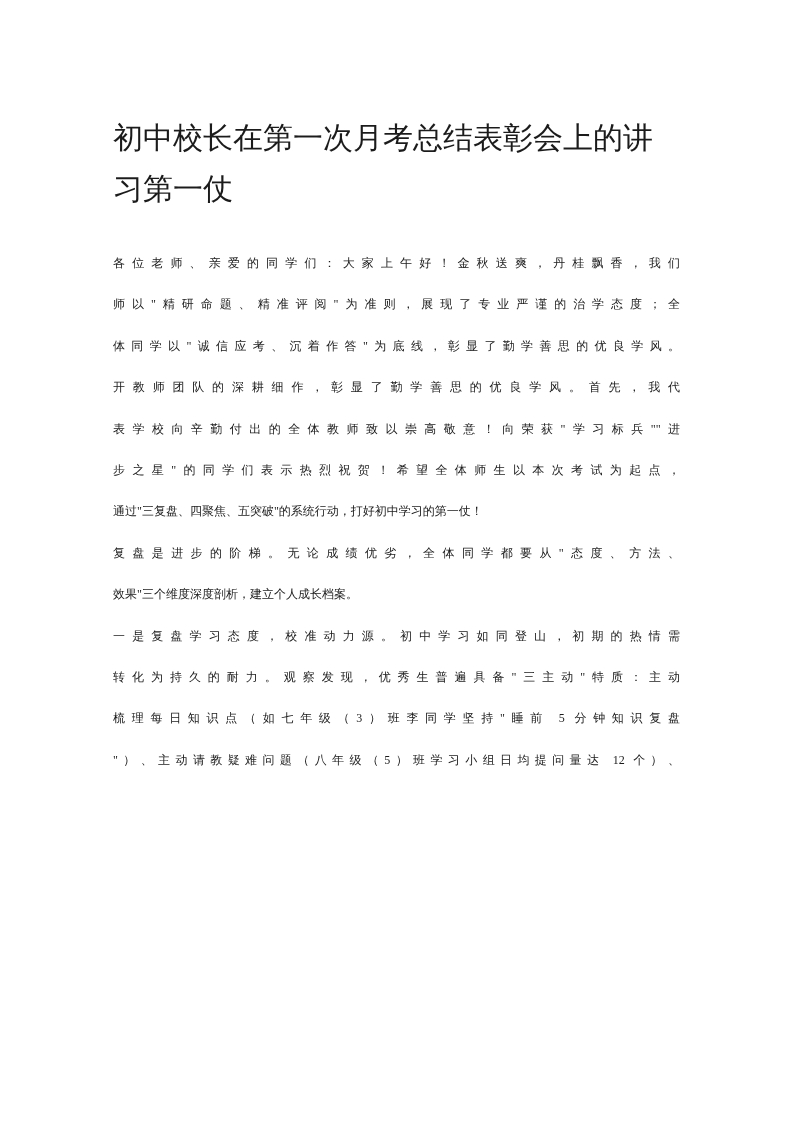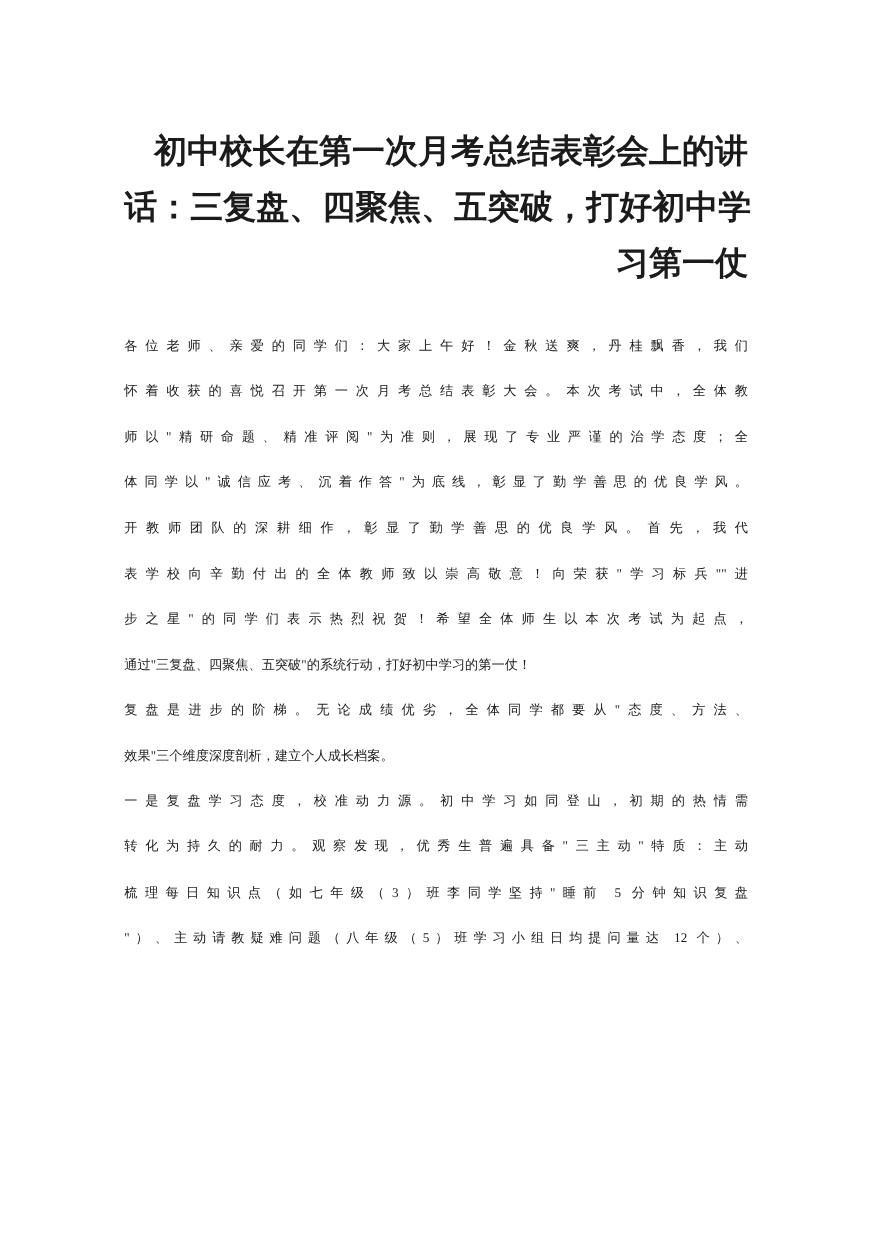--- a/index.html
+++ b/index.html
@@ -15,23 +15,23 @@
     overflow: hidden;
     font-family: "Liberation Serif", "DejaVu Serif", serif;
     color: #1b1b1b;
   }
   .title {
     margin: 112px 0 0 113px;
     width: 567px;
   }
   .title-line {
     font-size: 30px;
-    font-weight: bold;
+    font-weight: normal;
     line-height: 51px;
-    text-align: right;
+    text-align: left;
     white-space: nowrap;
   }
   .body-text {
     margin: 29px 0 0 113px;
     width: 567px;
   }
   .line {
     font-size: 12px;
     line-height: 41.4px;
     white-space: nowrap;
@@ -46,26 +46,24 @@
     text-align: justify;
     text-align-last: left;
   }
 </style>
 </head>
 <body>
 
 <div class="page">
   <div class="title">
     <div class="title-line">初中校长在第一次月考总结表彰会上的讲</div>
-    <div class="title-line">话：三复盘、四聚焦、五突破，打好初中学</div>
     <div class="title-line">习第一仗</div>
   </div>
   <div class="body-text">
     <div class="line fill">各位老师、亲爱的同学们：大家上午好！金秋送爽，丹桂飘香，我们</div>
-    <div class="line fill">怀着收获的喜悦召开第一次月考总结表彰大会。本次考试中，全体教</div>
     <div class="line fill">师以"精研命题、精准评阅"为准则，展现了专业严谨的治学态度；全</div>
     <div class="line fill">体同学以"诚信应考、沉着作答"为底线，彰显了勤学善思的优良学风。</div>
     <div class="line fill">开教师团队的深耕细作，彰显了勤学善思的优良学风。首先，我代</div>
     <div class="line fill">表学校向辛勤付出的全体教师致以崇高敬意！向荣获"学习标兵""进</div>
     <div class="line fill">步之星"的同学们表示热烈祝贺！希望全体师生以本次考试为起点，</div>
     <div class="line end">通过"三复盘、四聚焦、五突破"的系统行动，打好初中学习的第一仗！</div>
     <div class="line fill">复盘是进步的阶梯。无论成绩优劣，全体同学都要从"态度、方法、</div>
     <div class="line end">效果"三个维度深度剖析，建立个人成长档案。</div>
     <div class="line fill">一是复盘学习态度，校准动力源。初中学习如同登山，初期的热情需</div>
     <div class="line fill">转化为持久的耐力。观察发现，优秀生普遍具备"三主动"特质：主动</div>

